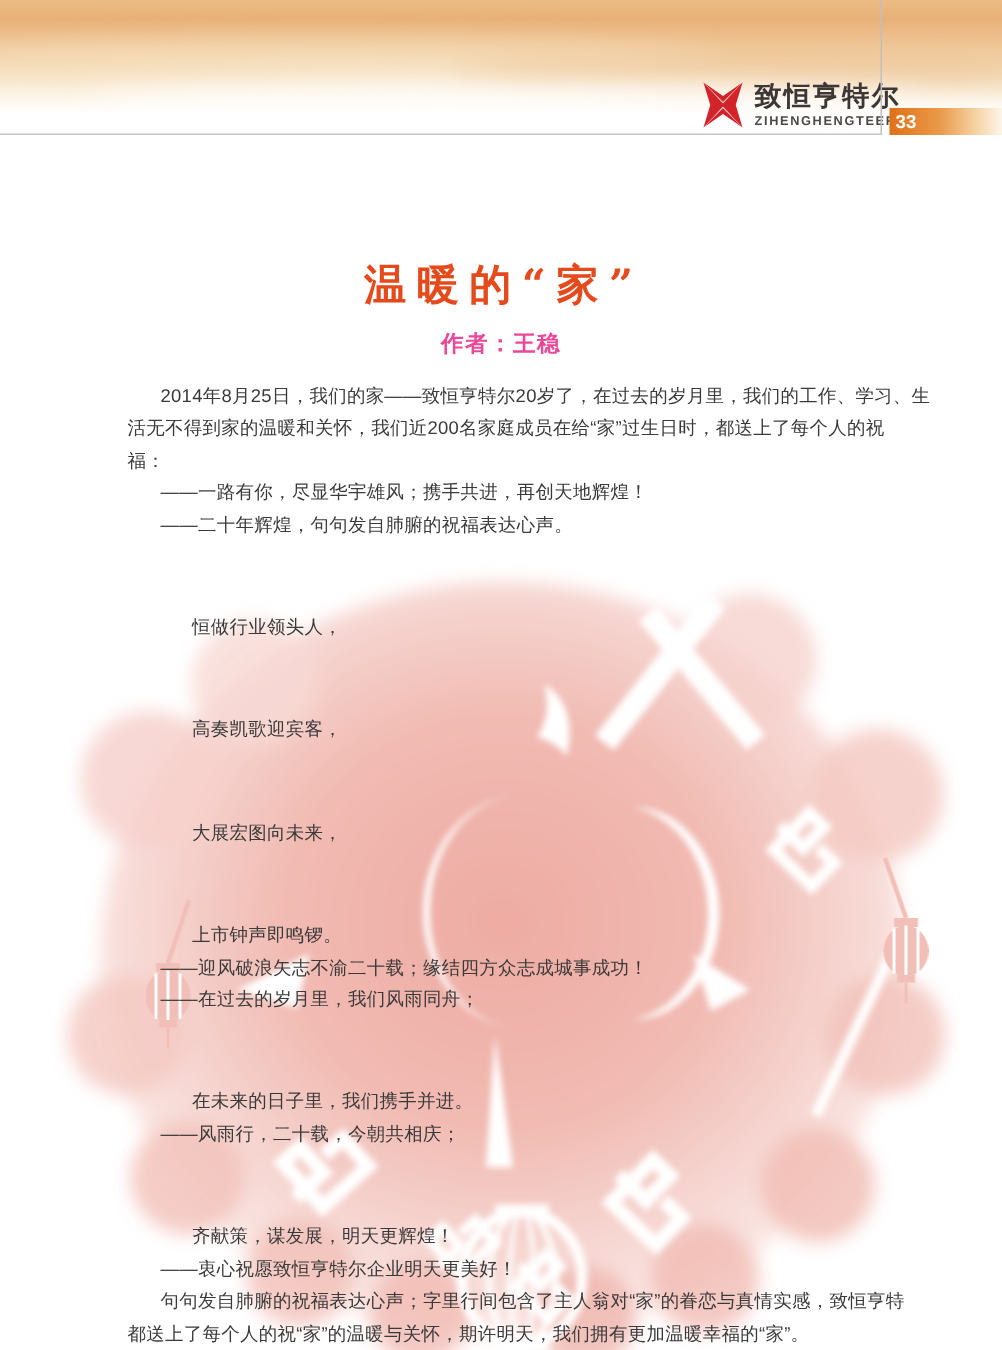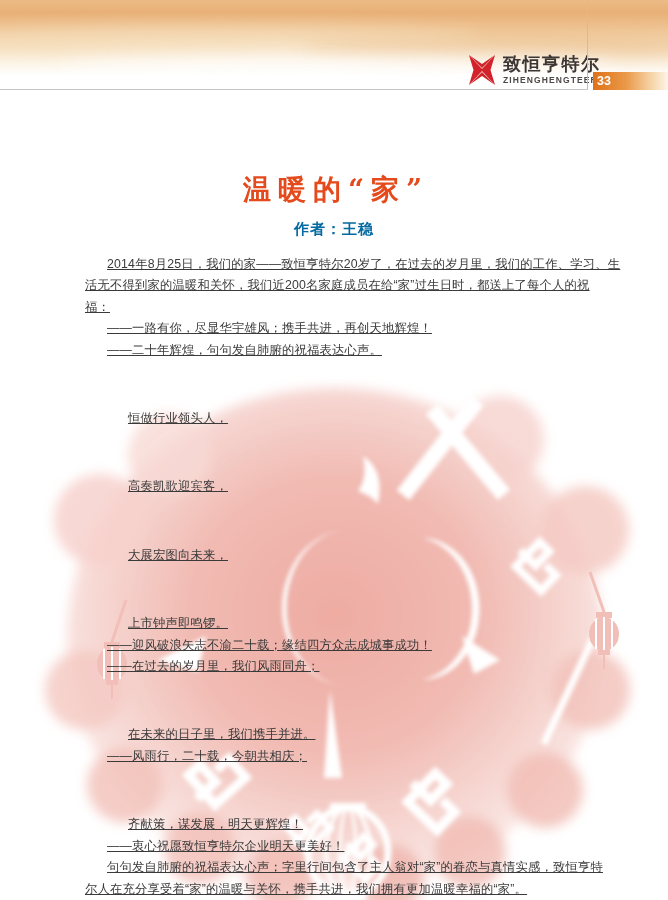--- a/index.html
+++ b/index.html
@@ -48,27 +48,27 @@
 
   
   .article{position:absolute;left:0;top:0;width:668px;height:900px;z-index:1;}
   .title{
     position:absolute;left:0;top:169px;width:668px;margin:2px;
     text-align:center;font-family:"DejaVu Serif", serif;
     font-size:28px;font-weight:bold;color:#e54a1c;letter-spacing:7px;
   }
   .author{
     position:absolute;left:0;top:220px;width:668px;
-    text-align:center;font-size:15px;font-weight:bold;color:#0369a1;letter-spacing:1px;
+    text-align:center;font-size:15px;font-weight:bold;color:#ec4899;letter-spacing:1px;
   }
   .bodytext{
     position:absolute;left:85px;top:254px;width:508px;
     font-size:12.3px;color:#3a3a3a;letter-spacing:0.2px;
   }
-  .bodytext .line{line-height:21.4px;white-space:nowrap;text-decoration:underline;}
+  .bodytext .line{line-height:21.4px;white-space:nowrap;}
   .bodytext .indent-0{padding-left:0;}
   .bodytext .indent-2{padding-left:22px;}
   .bodytext .indent-4{padding-left:43px;margin-top:47px;}
 </style>
 </head>
 <body>
 
 <div class="page">
 
   <svg class="watermark" viewBox="0 0 610 540" xmlns="http://www.w3.org/2000/svg">
@@ -196,17 +196,17 @@
         <div class="line indent-4">高奏凯歌迎宾客，</div>
         <div class="line indent-4">大展宏图向未来，</div>
         <div class="line indent-4">上市钟声即鸣锣。</div>
         <div class="line indent-2">——迎风破浪矢志不渝二十载；缘结四方众志成城事成功！</div>
         <div class="line indent-2">——在过去的岁月里，我们风雨同舟；</div>
         <div class="line indent-4">在未来的日子里，我们携手并进。</div>
         <div class="line indent-2">——风雨行，二十载，今朝共相庆；</div>
         <div class="line indent-4">齐献策，谋发展，明天更辉煌！</div>
         <div class="line indent-2">——衷心祝愿致恒亨特尔企业明天更美好！</div>
         <div class="line indent-2">句句发自肺腑的祝福表达心声；字里行间包含了主人翁对“家”的眷恋与真情实感，致恒亨特</div>
-        <div class="line indent-0">尔人在充分享受着“家”的温暖与关怀，携手共进，我们拥有更加温暖幸福的“家”。</div>
+        <div class="line indent-0">都送上了每个人的祝“家”的温暖与关怀，期许明天，我们拥有更加温暖幸福的“家”。</div>
       </div>
   </main>
 
 </div>
 
 </body></html>

